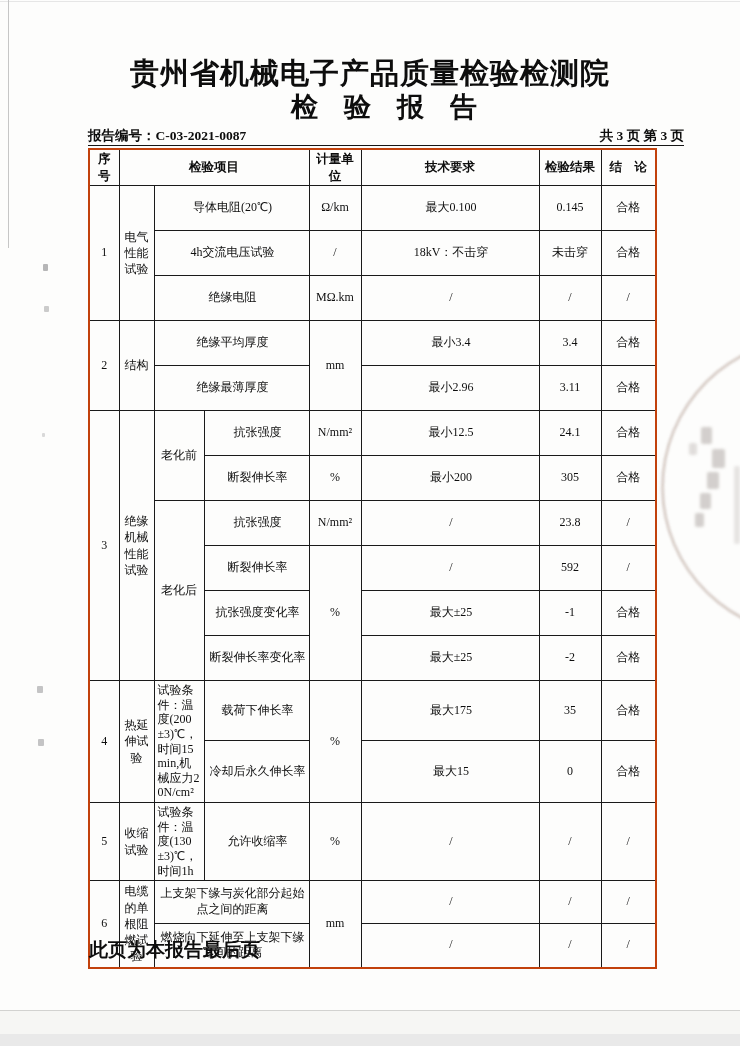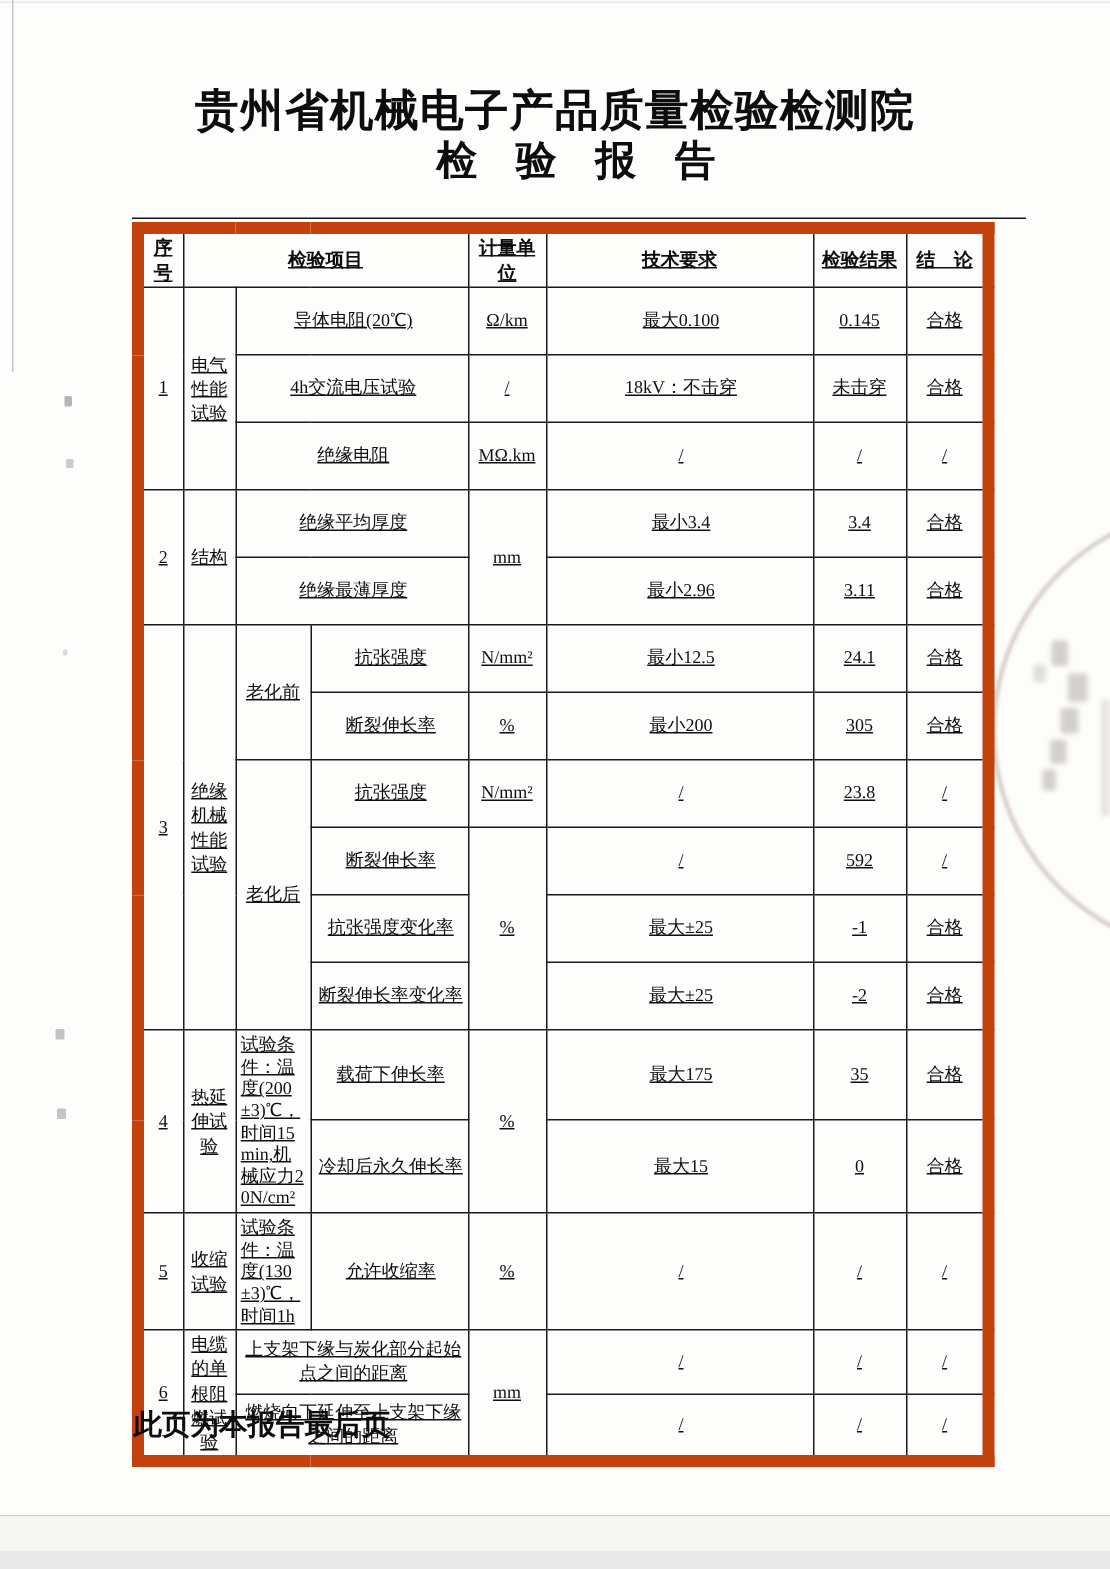--- a/index.html
+++ b/index.html
@@ -34,22 +34,21 @@
   }
   .rule {
     position: absolute; top: 145px; left: 88px; width: 596px;
     border-top: 1.5px solid #161616;
   }
   
   table.tb {
     position: absolute; left: 88px; top: 148px;
     width: 567px;
     border-collapse: collapse; table-layout: fixed;
-    border: 8px solid #c2410c;
-    text-decoration: underline;
+    border: 2px solid #c2410c;
   }
   .tb td {
     border: 1.5px solid #1a1a1a;
     font-size: 12px; line-height: 1.32;
     padding: 1px 3px;
     text-align: center; vertical-align: middle;
     color: #0e0e0e;
     overflow: hidden;
   }
   .tb tr.h td { font-weight: bold; font-size: 12.5px; }
@@ -107,20 +106,24 @@
   <i class="smudge sm1"></i>
   <i class="smudge sm2"></i>
   <i class="smudge sm3"></i>
   <i class="smudge sm4"></i>
   <i class="smudge sm5"></i>
   <i class="smudge sm6"></i>
   <i class="smudge sm7"></i>
 
   <div class="org-title">贵州省机械电子产品质量检验检测院</div>
   <div class="doc-title">检验报告</div>
+  <div class="meta">
+    <span>报告编号：C-03-2021-0087</span>
+    <span>共 3 页  第 3 页</span>
+  </div>
   <div class="rule"></div>
 
   <table class="tb">
     <colgroup>
       <col style="width:30px">
         <col style="width:35px">
         <col style="width:50px">
         <col style="width:105px">
       <col style="width:52px">
         <col style="width:178px">

